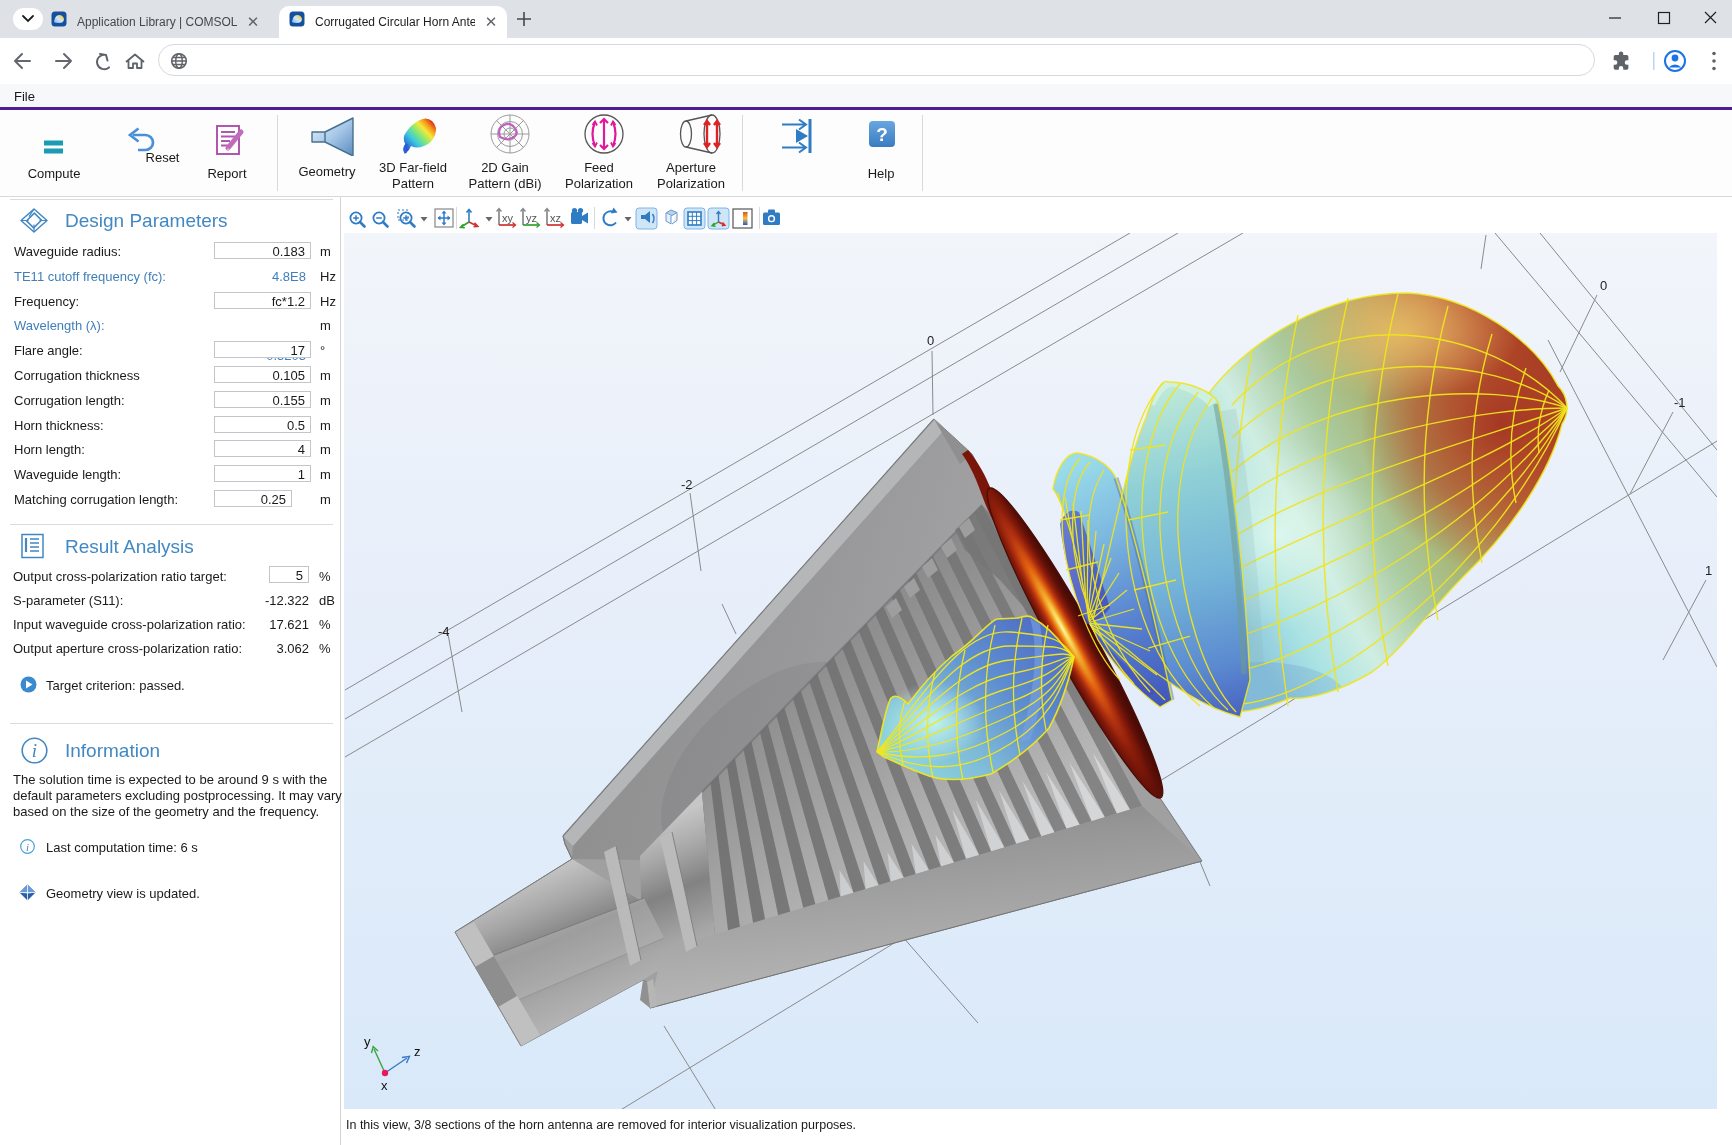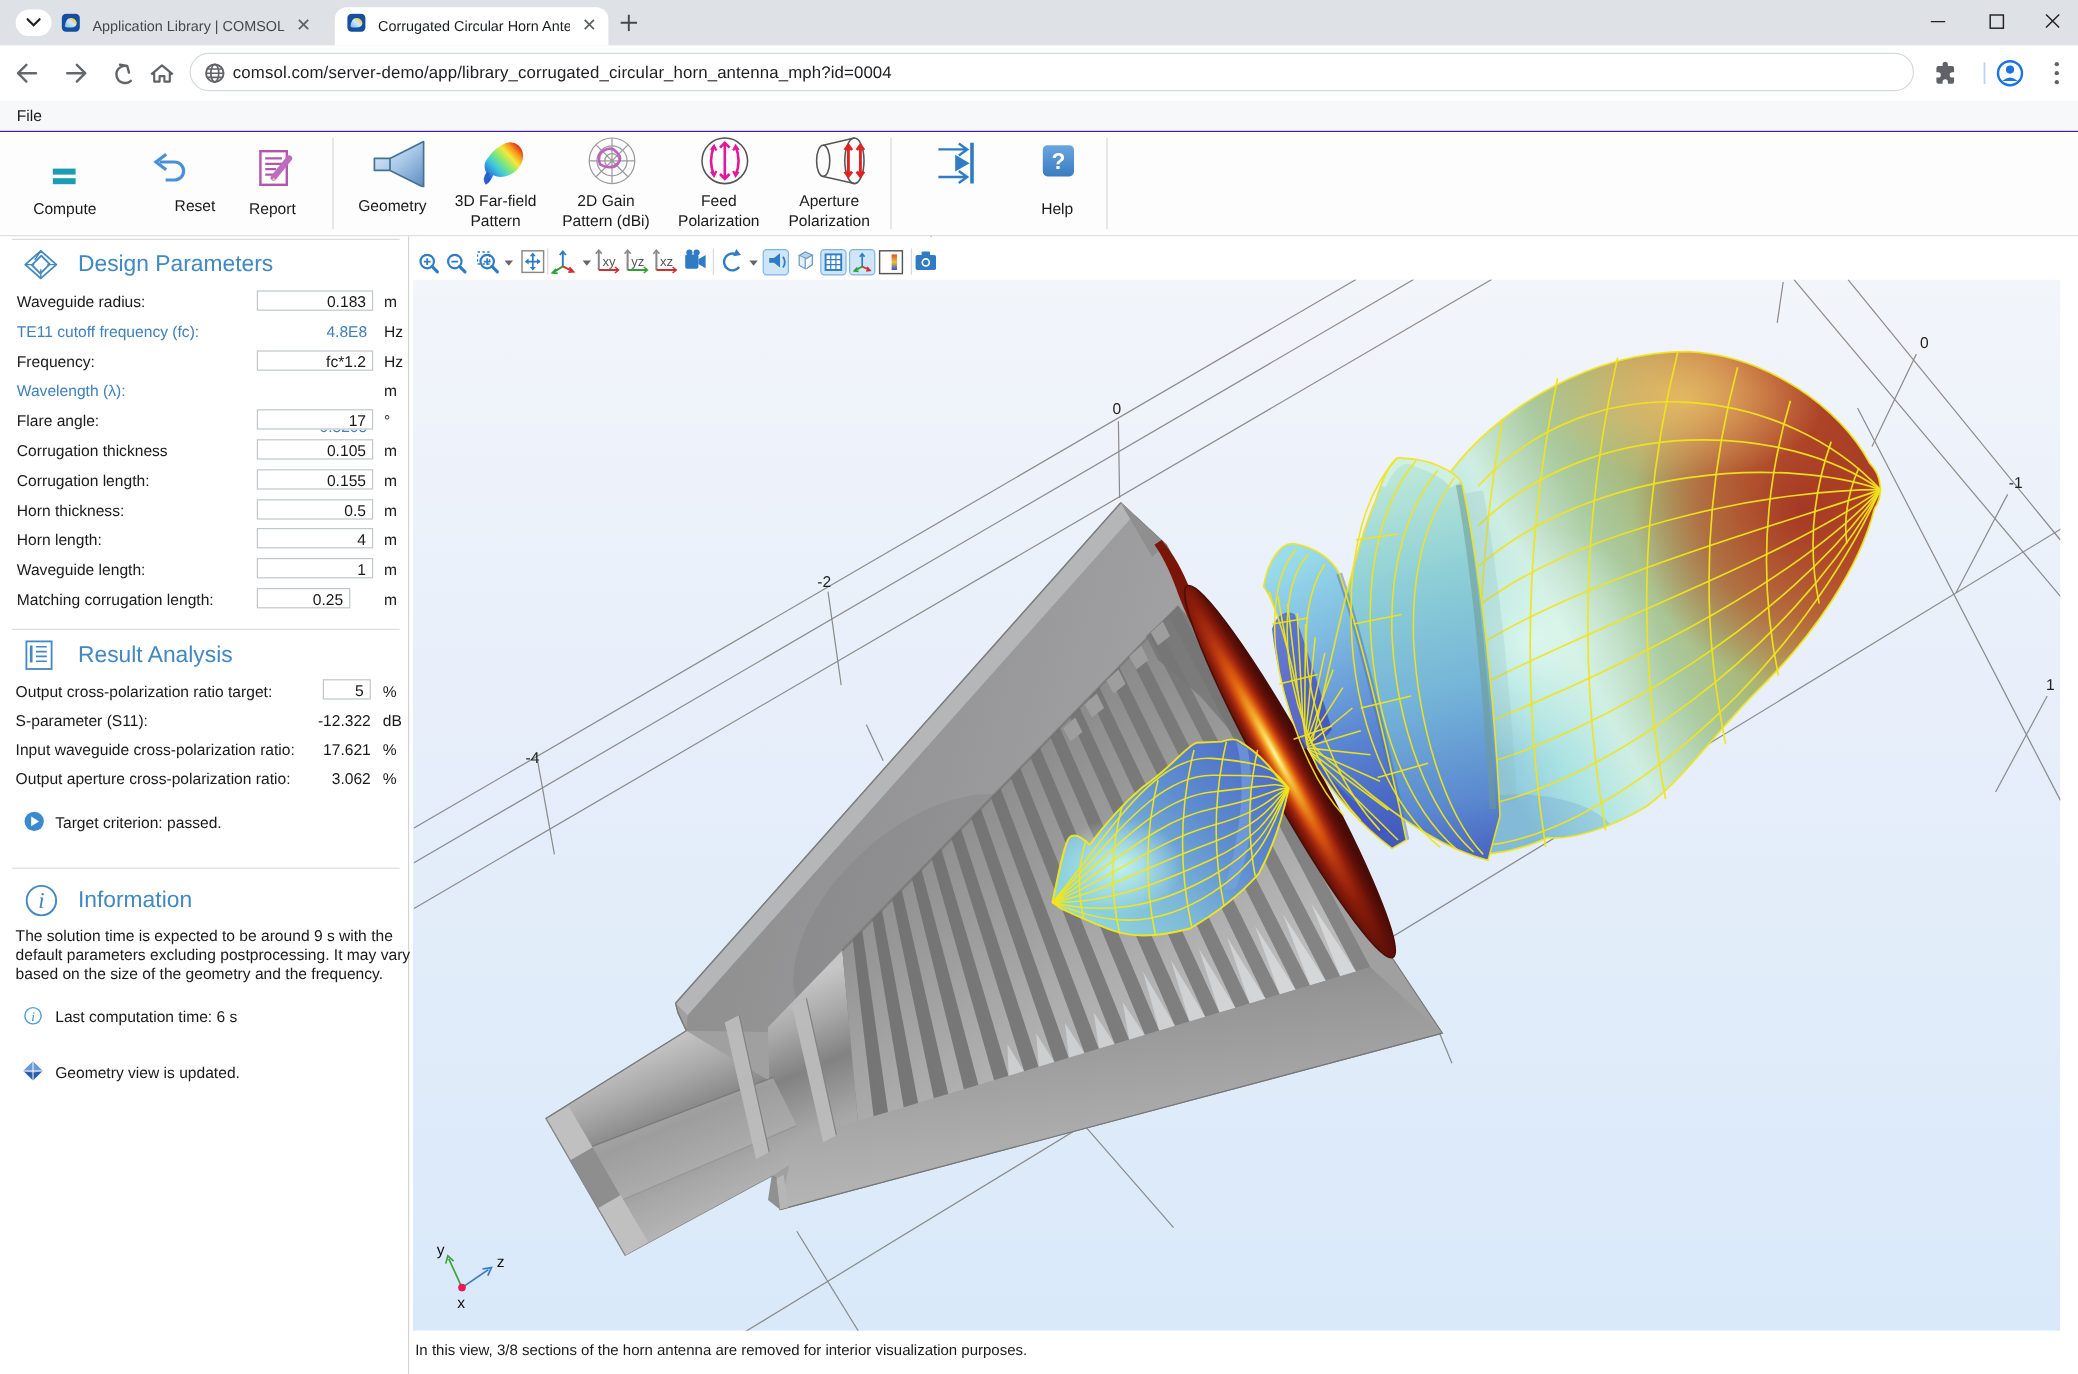--- a/index.html
+++ b/index.html
@@ -9,21 +9,21 @@
 #tabstrip{position:absolute;left:0;top:0;width:1732px;height:38px;background:#dee1e6;}
 .tab{position:absolute;top:6px;height:32px;border-radius:10px 10px 0 0;font-size:12px;color:#45494e;}
 .tab.active{background:#fff;color:#1b1d1f;}
 .tabtitle{position:absolute;left:32px;top:9px;white-space:nowrap;overflow:hidden;}
 .tabx{position:absolute;top:8px;width:16px;height:16px;color:#5f6368;font-size:15px;line-height:16px;text-align:center;}
 #toolbar{position:absolute;left:0;top:38px;width:1732px;height:46px;background:#fff;}
 #urlbar{position:absolute;left:158px;top:44px;width:1437px;height:32px;background:#fff;
  border:1px solid #d5d9de;border-radius:16px;}
 #urltext{position:absolute;left:35px;top:7px;font-size:14px;color:#202124;letter-spacing:0.1px;}
 
-#filebar{position:absolute;left:0;top:84px;width:1732px;height:26px;background:#f7f8fa;border-bottom:1px solid #4c1d95;text-align:right;}
+#filebar{position:absolute;left:0;top:84px;width:1732px;height:26px;background:#f7f8fa;border-bottom:3px solid #4c1d95;text-align:right;}
 #filebar span{position:absolute;left:14px;top:5px;font-size:13px;color:#1a1a1a;}
 #ribbon{position:absolute;left:0;top:110px;width:1732px;height:87px;background:#fdfdfe;border-bottom:1px solid #d8d8d8;}
 .rsep{position:absolute;top:115px;height:76px;width:1px;background:#d9d9d9;}
 .rbtn{position:absolute;text-align:center;color:#1a1a1a;font-size:13px;}
 .rbtn .lbl{position:absolute;width:200px;left:50%;margin-left:-100px;line-height:15.5px;}
 
 #panel{position:absolute;left:0;top:197px;width:341px;height:948px;background:#fff;border-right:1px solid #d4d4d4;}
 .divider{position:absolute;left:10px;width:323px;height:1px;background:#dcdcdc;}
 .sechead{position:absolute;font-size:19px;color:#4288c2;}
 .plabel{position:absolute;left:14px;font-size:13px;color:#1a1a1a;white-space:nowrap;}
@@ -89,21 +89,20 @@
 <path d="M44,11 H59 M52,4 L59,11 L52,18" stroke="#64686d" stroke-width="2" fill="none" stroke-linecap="round" stroke-linejoin="round"></path>
 <path d="M94,5 A7.2,7.2 0 1 0 97,17.4 M94,5 L88,4 M94,5 L95.5,10.5" stroke="#5f6368" stroke-width="2" fill="none" stroke-linecap="round"></path>
 <path d="M114,12 L123,4.5 L132,12 M116.5,10.5 V18 H121 V13.5 H125 V18 H129.5 V10.5" stroke="#5f6368" stroke-width="1.8" fill="none" stroke-linejoin="round"></path>
 </svg>
 <div id="urlbar">
     <svg class="abs" style="left:11px;top:7px" width="18" height="18">
 <circle cx="9" cy="9" r="7.3" fill="none" stroke="#5f6368" stroke-width="1.6"></circle>
 <ellipse cx="9" cy="9" rx="3.3" ry="7.3" fill="none" stroke="#5f6368" stroke-width="1.4"></ellipse>
 <path d="M2,9 H16 M3.2,5.5 H14.8 M3.2,12.5 H14.8" stroke="#5f6368" stroke-width="1.3"></path>
     </svg>
-<div id="urltext">comsol.com/server-demo/app/library_corrugated_circular_horn_antenna_mph?id=0004</div>
   </div>
 <svg class="abs" style="left:1609px;top:50px" width="120" height="24">
 <path d="M12,1.5 a2.4,2.4 0 0 1 2.4,2.4 V5.5 h3.8 a1.8,1.8 0 0 1 1.8,1.8 v3.8 h-1.6 a2.4,2.4 0 1 0 0,4.8 h1.6 v3.8 a1.8,1.8 0 0 1 -1.8,1.8 h-3.8 v-1.6 a2.4,2.4 0 1 0 -4.8,0 v1.6 H5.8 A1.8,1.8 0 0 1 4,19.7 v-3.8 h1.6 a2.4,2.4 0 1 0 0,-4.8 H4 V7.3 a1.8,1.8 0 0 1 1.8,-1.8 h3.8 V3.9 A2.4,2.4 0 0 1 12,1.5 Z" fill="#5f6368" transform="translate(1,0) scale(0.92)"></path>
 <rect x="44" y="2" width="1.5" height="18" fill="#bcd4f0"></rect>
 <circle cx="66" cy="11" r="10" fill="none" stroke="#1a73e8" stroke-width="2"></circle>
 <circle cx="66" cy="8" r="3.4" fill="#1a73e8"></circle>
 <path d="M59.5,17.5 Q66,11.5 72.5,17.5" fill="#1a73e8"></path>
 <circle cx="105" cy="3.5" r="1.8" fill="#5f6368"></circle>
     <circle cx="105" cy="11" r="1.8" fill="#5f6368"></circle>
     <circle cx="105" cy="18.5" r="1.8" fill="#5f6368"></circle>
@@ -117,21 +116,21 @@
 <div class="rsep" style="left:922px;"></div>
 <div class="rbtn" style="left:37px;top:122px;width:34px;"><svg width="34" height="34">
       <g fill="#1b9cb4">
         <rect x="7" y="18.5" width="19" height="5"></rect>
         <rect x="7" y="26.5" width="19" height="5"></rect>
       </g>
     </svg><div class="lbl" style="top:44px;">Compute</div></div>
 <div class="rbtn" style="left:123px;top:121px;width:34px;"><svg width="34" height="34">
       <path d="M10,14 H22.5 A7.5,7.5 0 0 1 22.5,29 H15" fill="none" stroke="#4a90d9" stroke-width="2.7"></path>
 <path d="M15.5,7.5 L7,14 L15.5,20.5" fill="none" stroke="#4a90d9" stroke-width="2.7" stroke-linejoin="miter"></path>
-    </svg><div class="lbl" style="top:43px;padding-left:45px;">Reset</div></div>
+    </svg><div class="lbl" style="top:29px;padding-left:45px;">Reset</div></div>
 <div class="rbtn" style="left:210px;top:117px;width:34px;"><svg width="38" height="40">
       <g stroke="#b158ae" fill="none">
 <rect x="7" y="9" width="22" height="28" stroke-width="2" fill="#fff"></rect>
 <path d="M11,15 h14 M11,19.5 h14 M11,24 h9 M11,28.5 h7" stroke-width="1.8"></path>
 <path d="M18,31 L31,15" stroke="#c06cbe" stroke-width="5" stroke-linecap="round"></path>
 <path d="M16.5,33.5 l1.5,-2.5 l1.8,1.5 z" fill="#e8c89a" stroke="none"></path>
       </g>
     </svg><div class="lbl" style="top:49px;">Report</div></div>
 <div class="rbtn" style="left:310px;top:116px;width:34px;"><svg width="46" height="40">
       <defs>

